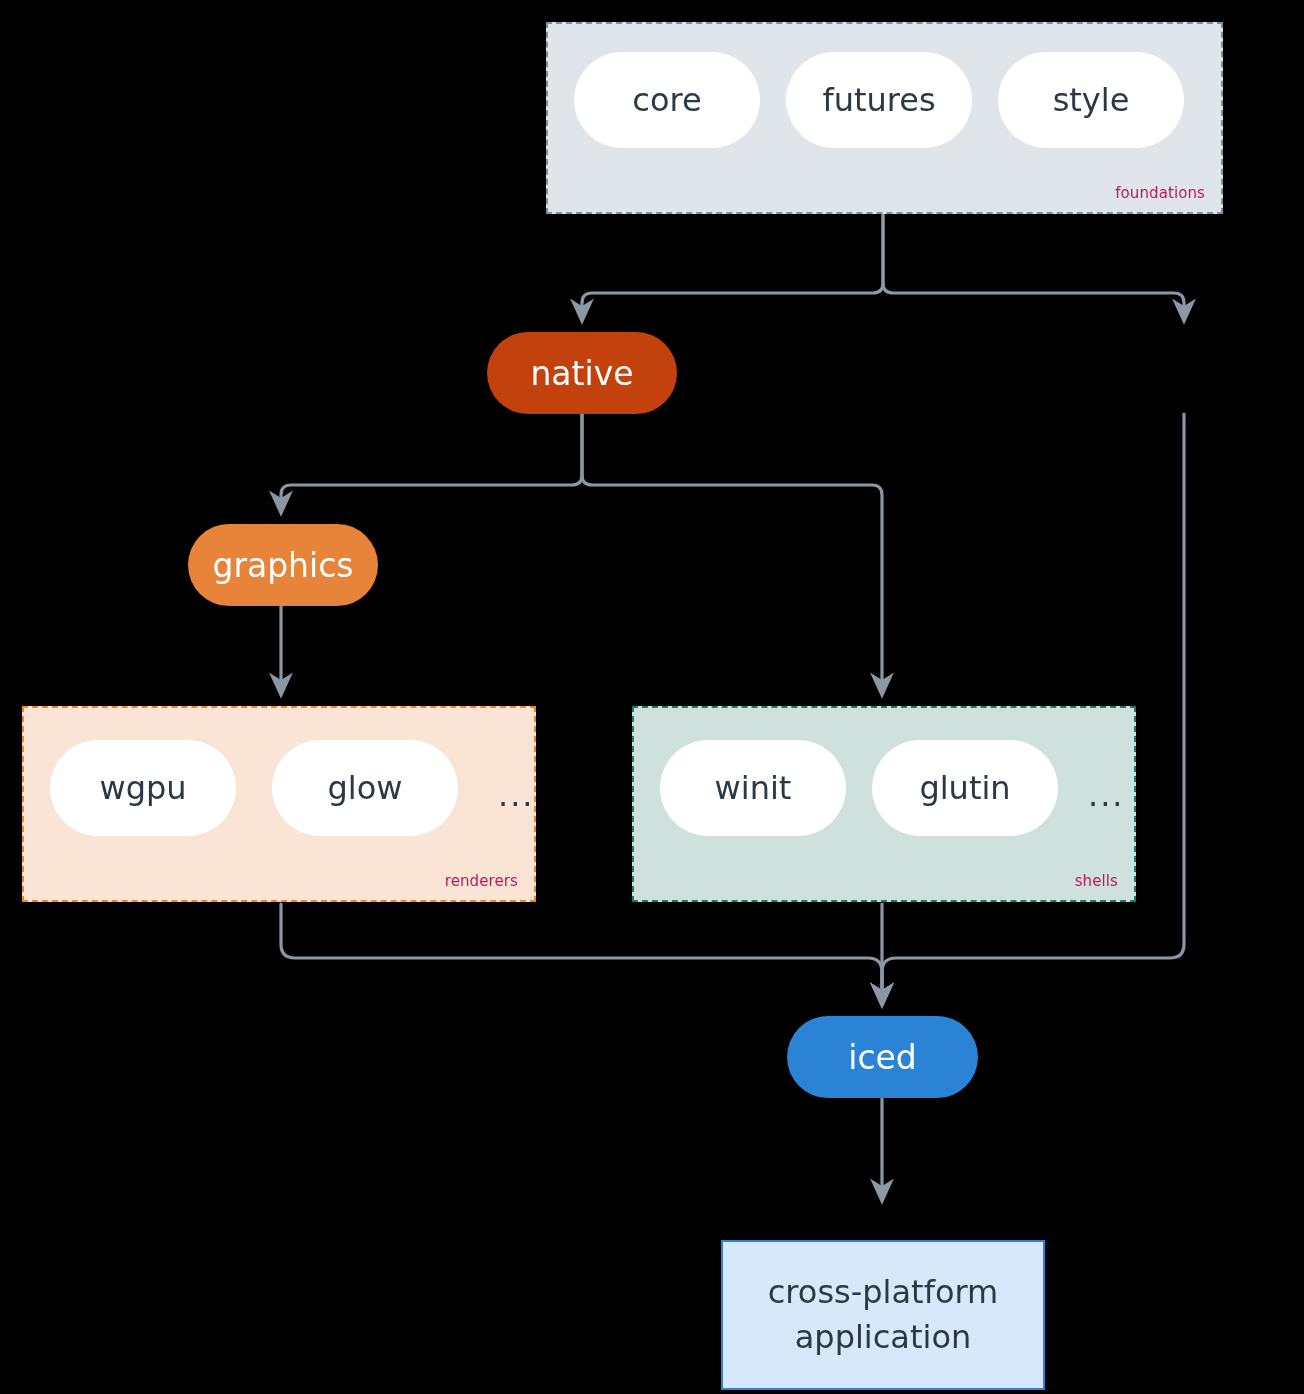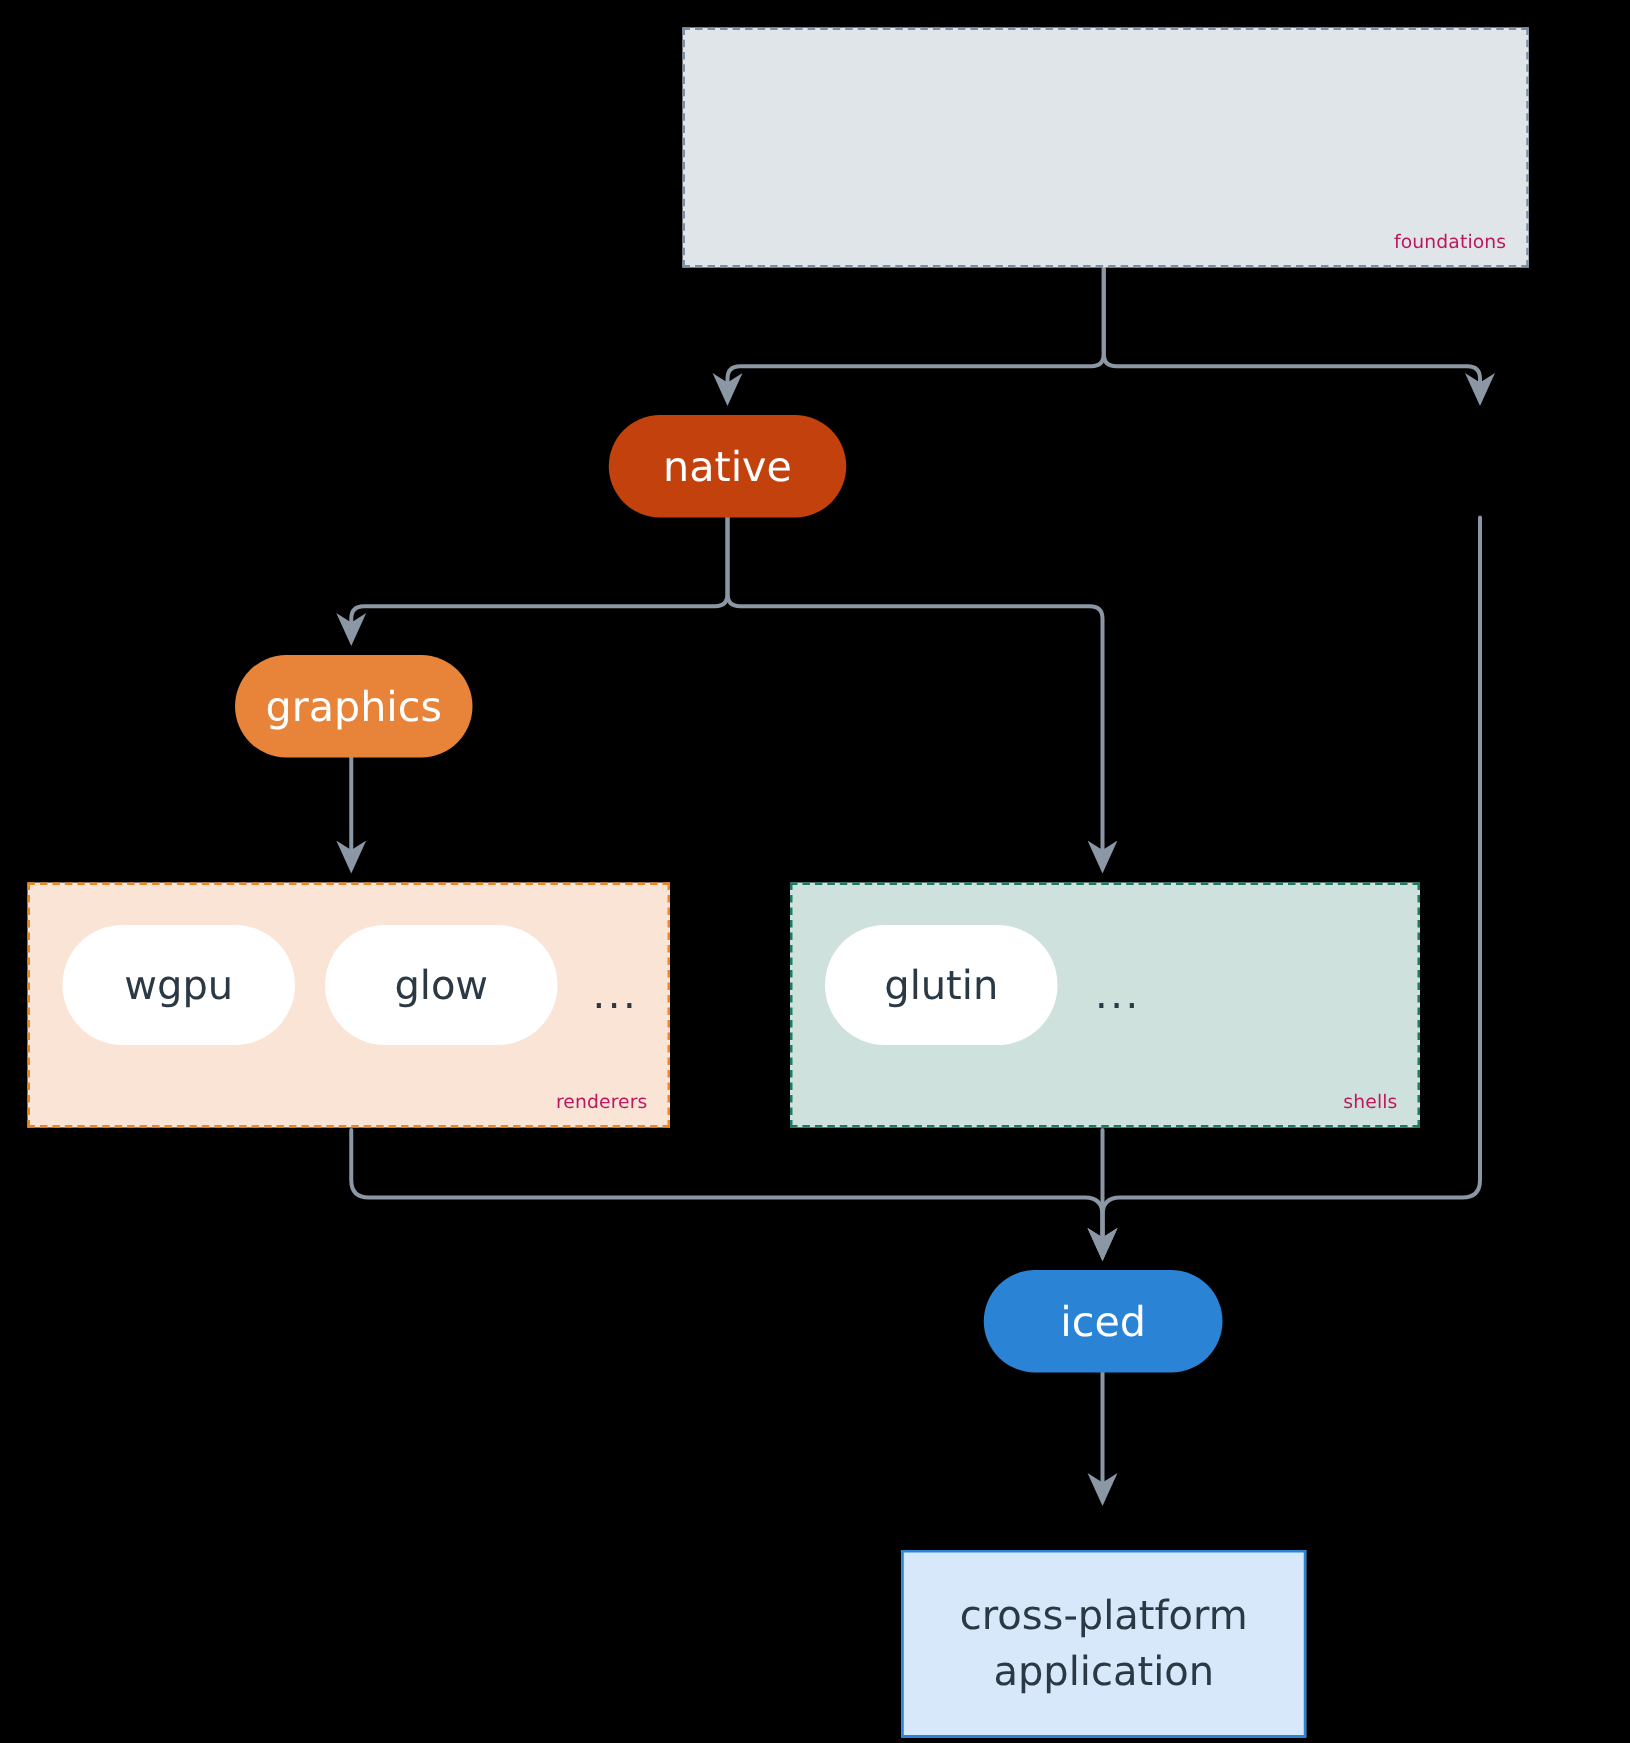--- a/index.html
+++ b/index.html
@@ -64,21 +64,21 @@
     left: 22px;
     top: 706px;
     width: 514px;
     height: 196px;
     background: #fae4d6;
     border: 2px dashed #ef8723;
   }
   #cluster-renderers .cluster-row {
     left: 26px;
     top: 32px;
-    gap: 24px;
+    gap: 36px;
   }
 
   #cluster-shells {
     left: 632px;
     top: 706px;
     width: 504px;
     height: 196px;
     background: #cfe1dc;
     border: 2px dashed #1c7a68;
   }
@@ -196,34 +196,40 @@
 
       <path d="M 882 904 L 882 1004" marker-end="url(#arrow)"></path>
 
       <path d="M 1184 414 L 1184 944 Q 1184 958 1170 958 L 896 958 Q 882 958 882 972 L 882 1004" marker-end="url(#arrow)"></path>
 
       <path d="M 882 1098 L 882 1200" marker-end="url(#arrow)"></path>
     </g>
   </svg>
 
   <div class="cluster" id="cluster-foundations">
+    <div class="cluster-row">
+      <div class="pill">core</div>
+      <div class="pill">futures</div>
+      <div class="pill">style</div>
+    </div>
     <div class="cluster-label">foundations</div>
   </div>
 
   <div class="cluster" id="cluster-renderers">
     <div class="cluster-row">
       <div class="pill">wgpu</div>
       <div class="pill">glow</div>
       <div class="ellipsis">...</div>
     </div>
     <div class="cluster-label">renderers</div>
   </div>
 
   <div class="cluster" id="cluster-shells">
     <div class="cluster-row">
+      <div class="pill">winit</div>
       <div class="pill">glutin</div>
       <div class="ellipsis">...</div>
     </div>
     <div class="cluster-label">shells</div>
   </div>
 
   <div class="node" id="node-native">native</div>
   <div class="node" id="node-graphics">graphics</div>
   <div class="node" id="node-iced">iced</div>
 

